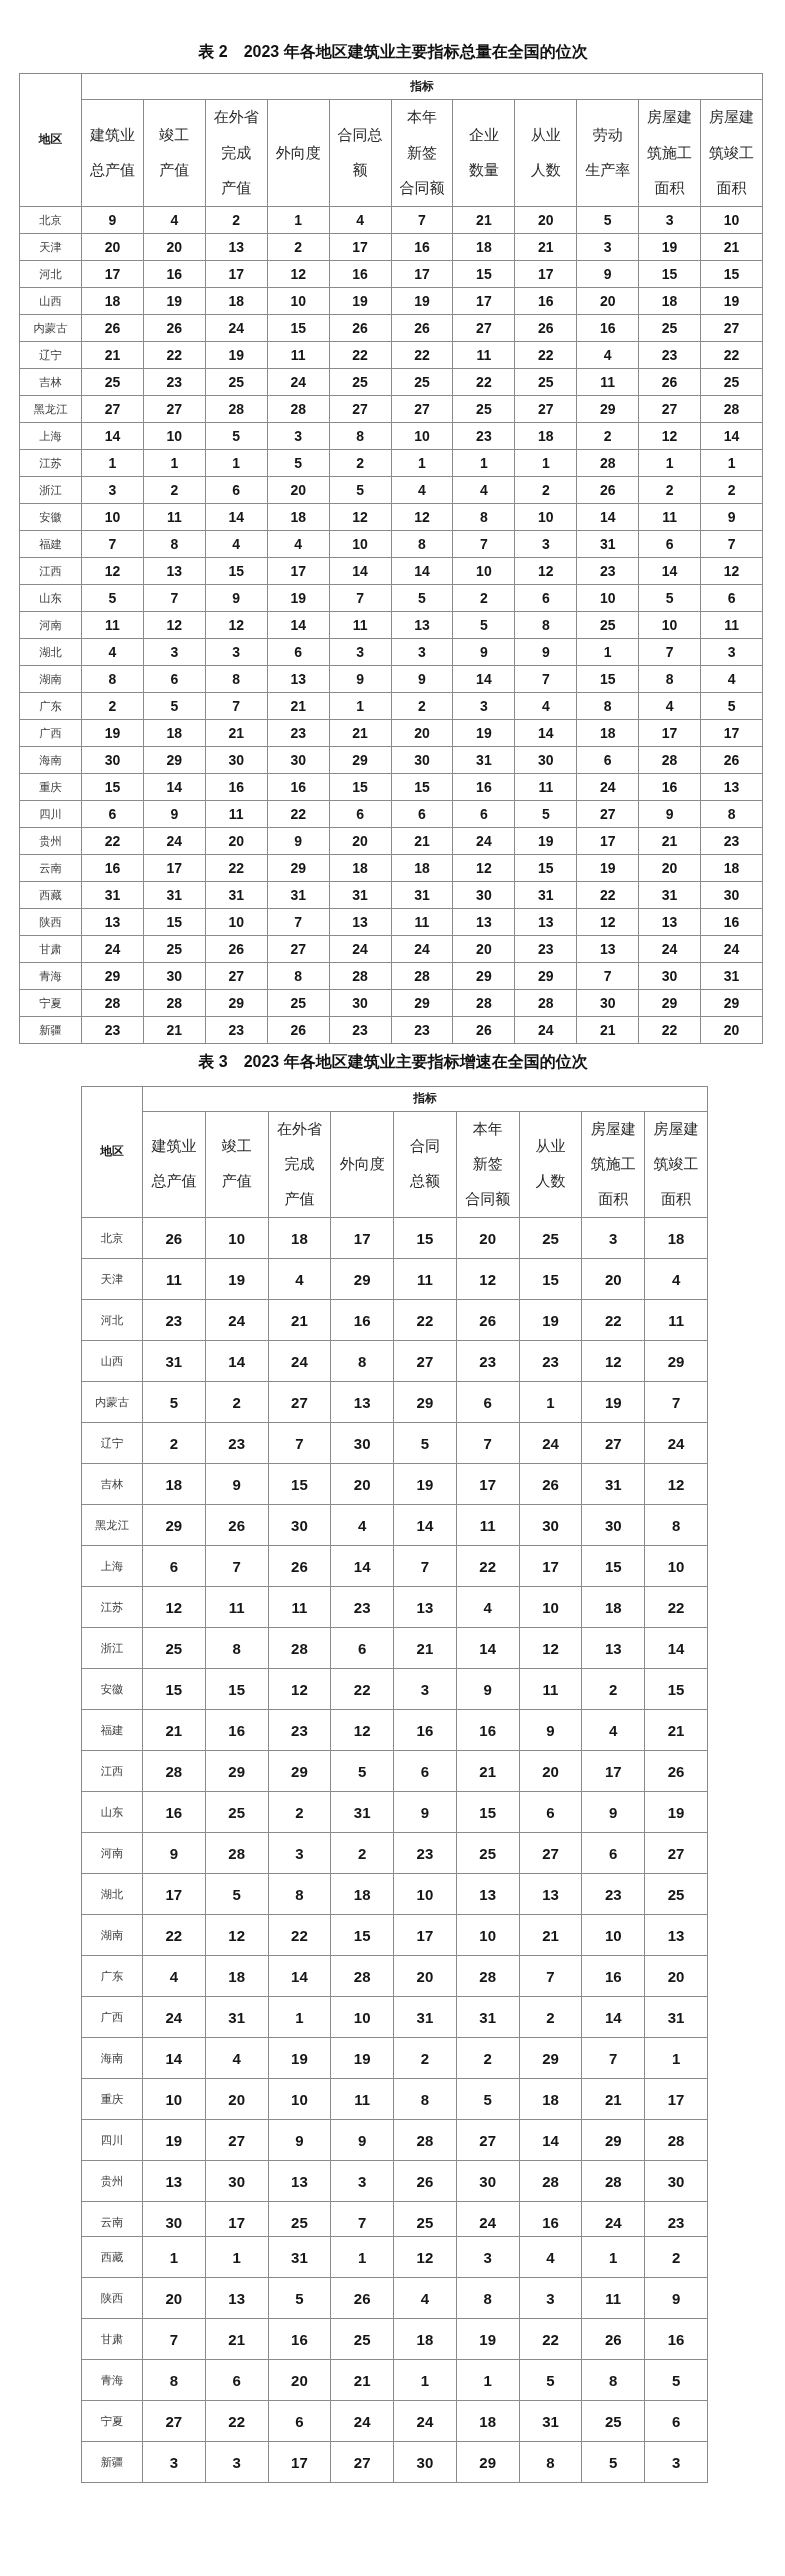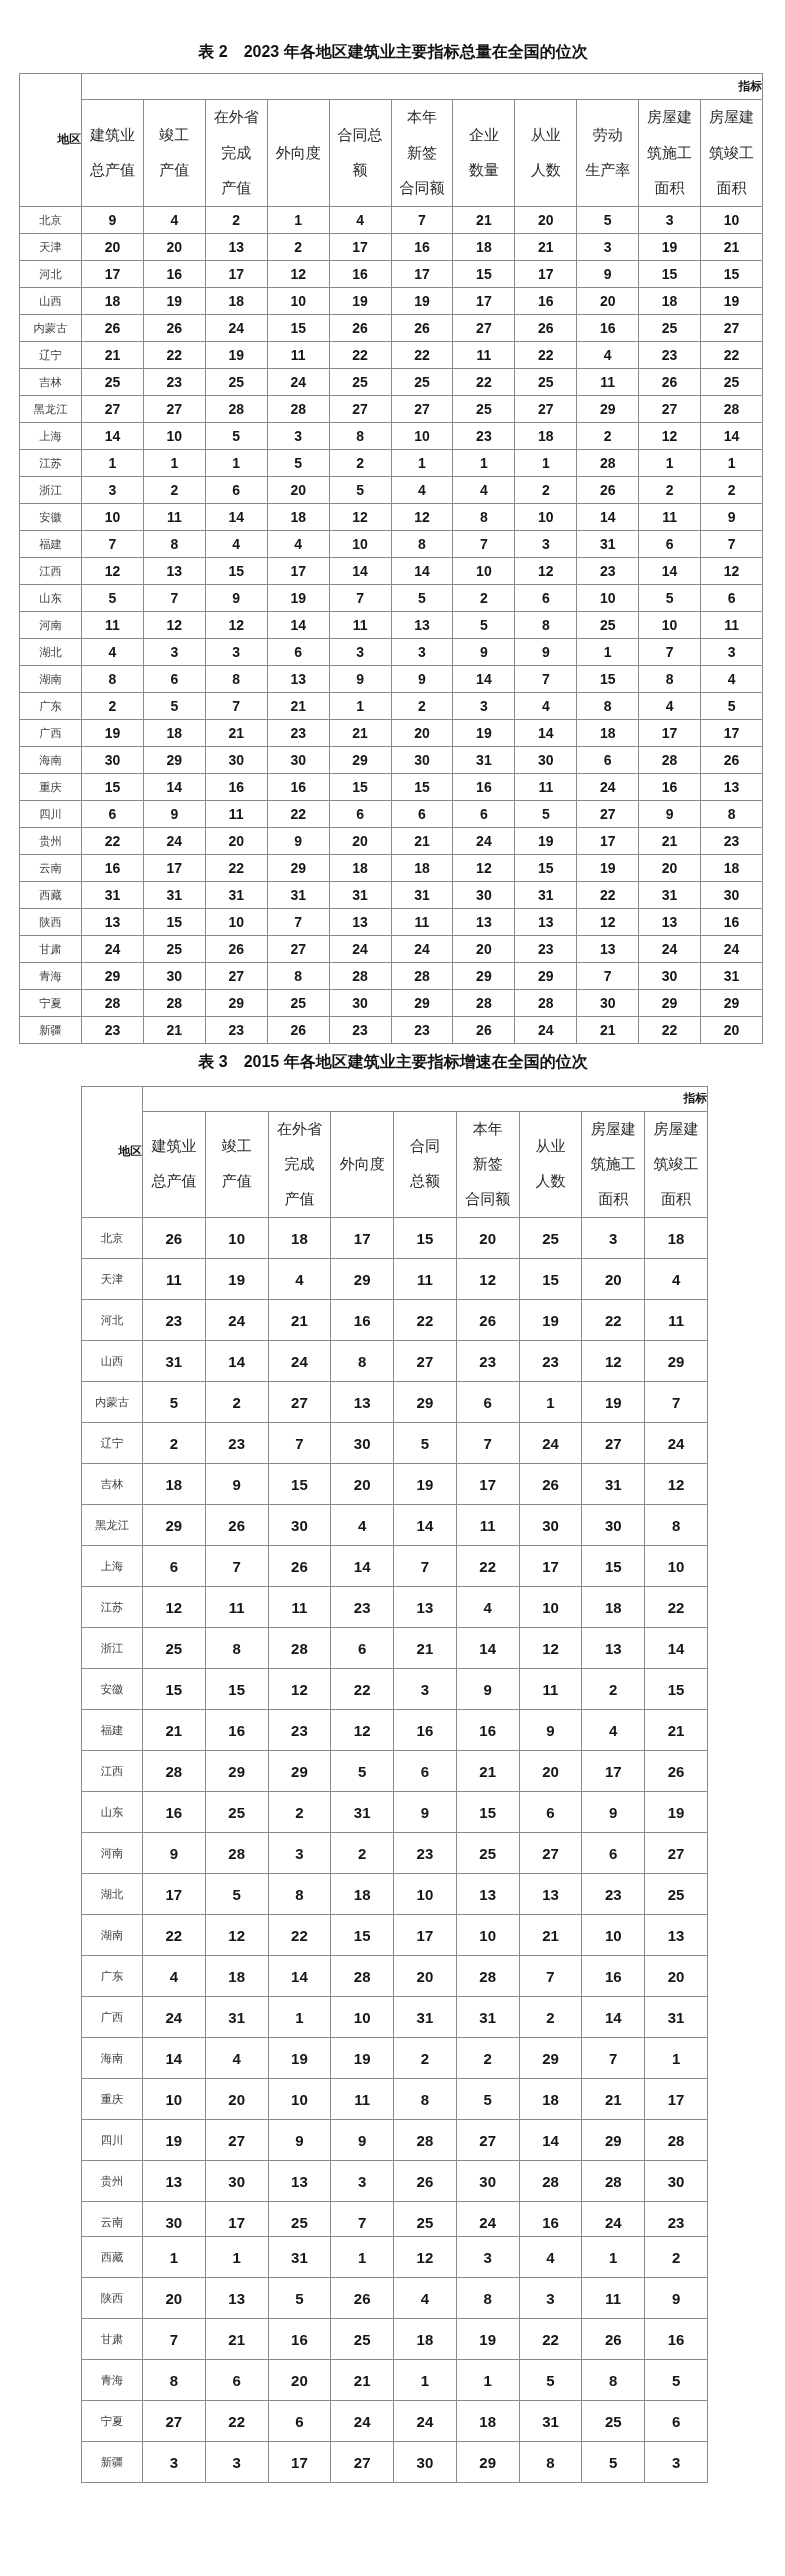--- a/index.html
+++ b/index.html
@@ -20,21 +20,21 @@
   #t3b-wrap{left:81px;top:2236px;width:627px;}
   table{
     border-collapse:collapse;table-layout:fixed;width:100%;
     border:1.9px solid #3a3a3a;
   }
   th,td{
     border:0.9px solid #8a8a8a;text-align:center;vertical-align:middle;
     padding:0;overflow:hidden;
   }
   thead th{font-weight:normal;font-size:15px;color:#2a2a2a;}
-  th.region-h,th.ind-h{font-weight:bold;font-size:11.8px;color:#1a1a1a;text-align:right;}
+  th.region-h,th.ind-h{font-weight:bold;font-size:11.8px;color:#1a1a1a;}
   th.col-h{white-space:pre-line;line-height:2.35;}
   tbody th.region{
     font-weight:normal;font-size:11.3px;color:#3d3d3d;
   }
   tbody td{
     font-family:"Liberation Sans","DejaVu Sans",sans-serif;
     font-weight:bold;color:#161616;
   }
   
   #table2 thead tr.top-row{height:26.4px;}
@@ -521,21 +521,21 @@
           <td>26</td>
           <td>24</td>
           <td>21</td>
           <td>22</td>
           <td>20</td>
         </tr>
       </tbody>
     </table>
 </div>
 
-<div class="tbl-title" id="t3-title">表 3　2015 年各地区建筑业主要指标增速在全国的位次</div>
+<div class="tbl-title" id="t3-title">表 3　2023 年各地区建筑业主要指标增速在全国的位次</div>
 
 <div class="tbl-wrap" id="t3-wrap">
   <table id="table3">
       <thead>
         <tr class="top-row">
           <th class="region-h" rowspan="2">地区</th>
           <th class="ind-h" colspan="9">指标</th>
         </tr>
         <tr class="cols-row">
           <th class="col-h">建筑业

